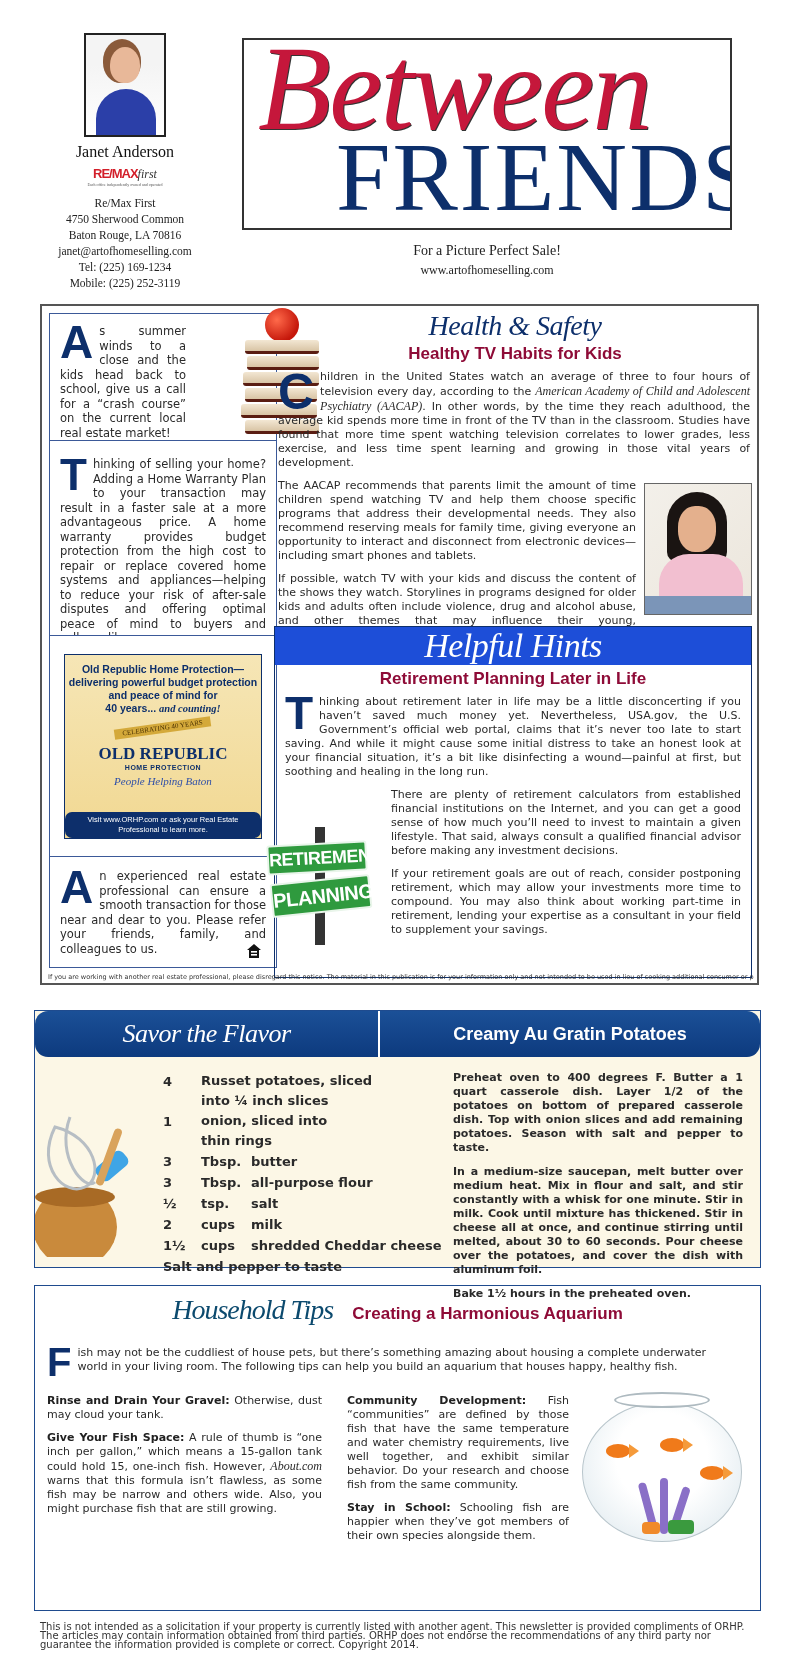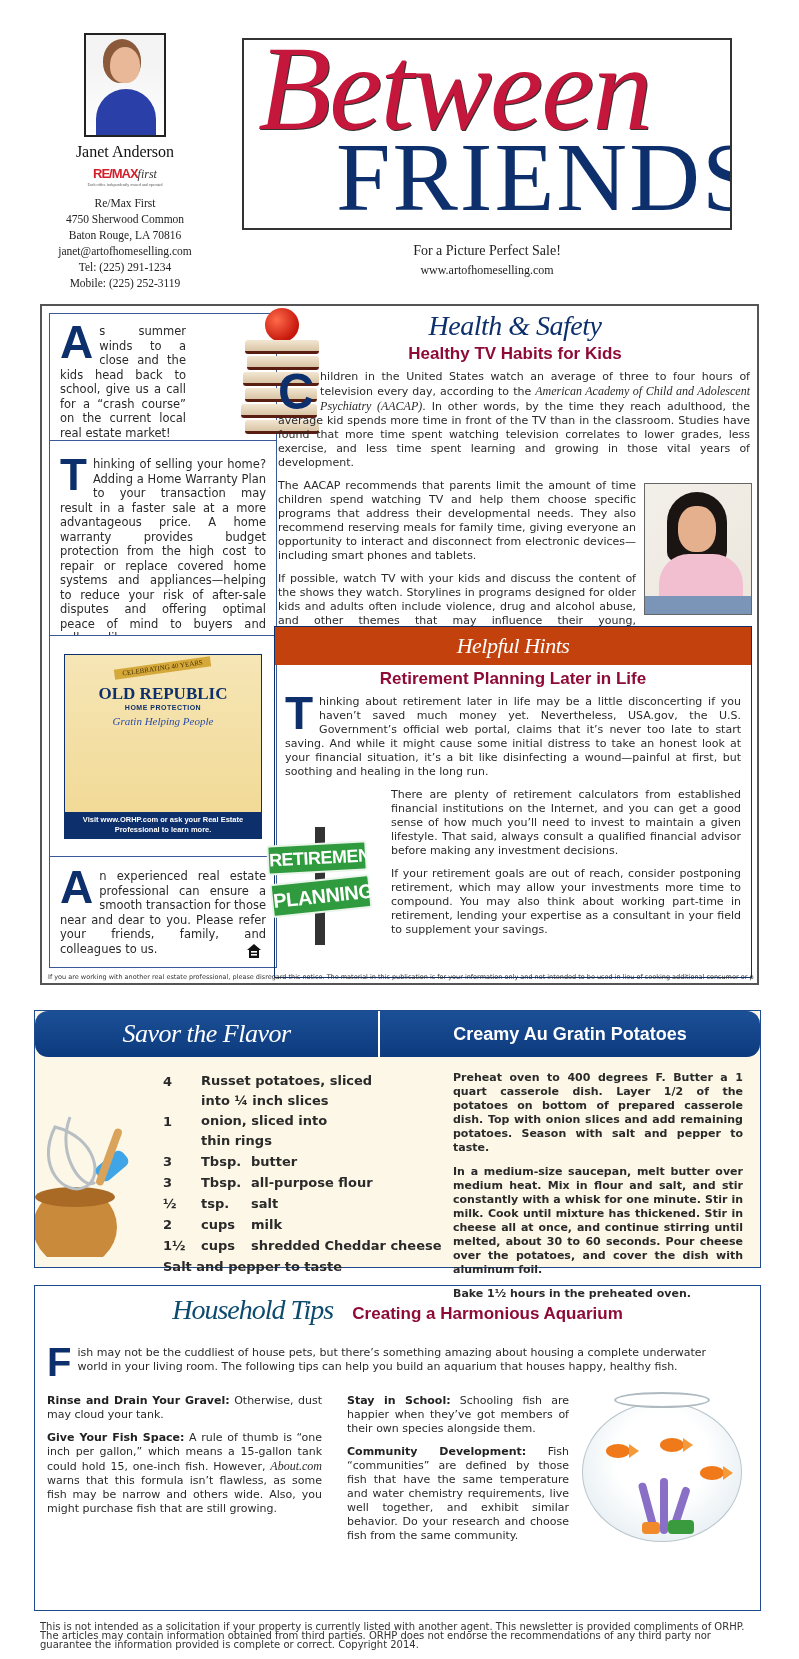--- a/index.html
+++ b/index.html
@@ -40,40 +40,40 @@
   .apple { position: absolute; left: 20px; top: 0; width: 34px; height: 34px; border-radius: 50%; background: radial-gradient(circle at 35% 35%, #ff6a4a, #c5170b 70%); }
   .book { position: absolute; left: 0; height: 14px; border-radius: 3px; background: linear-gradient(#f3e7d3, #d8c4a5); border-bottom: 3px solid #5a1d12; }
 
   .ad { position: absolute; left: 14px; top: 18px; width: 198px; height: 185px; background: linear-gradient(#f6e6b6, #f1d892); border: 1px solid #0d2f6b; text-align: center; }
   .ad-head { font-family: "Liberation Sans", sans-serif; font-weight: bold; font-size: 10.5px; line-height: 13px; color: #0d2f6b; padding-top: 8px; }
   .ad-script { font-family: "Liberation Serif", serif; font-style: italic; }
   .ad-logo { margin-top: 10px; font-family: "Liberation Serif", serif; font-weight: bold; font-size: 17px; color: #0d2f6b; }
   .ad-ribbon { display: inline-block; background: #d4a93a; color: #4a3000; font-size: 7px; padding: 1px 8px; transform: rotate(-8deg); margin-top: 6px; font-family: "Liberation Serif", serif; }
   .ad-logo-sub { font-size: 7px; font-family: Liberation Sans, sans-serif; font-weight: bold; color: #0d2f6b; letter-spacing: 0.5px; }
   .ad-people { font-family: "Liberation Serif", serif; font-style: italic; font-size: 11px; color: #2d4ea8; margin-top: 4px; }
-  .ad-foot { position: absolute; left: 0; bottom: 0; width: 100%; background: #0d2f6b; color: #fff; font-family: "Liberation Sans", sans-serif; font-weight: bold; font-size: 7.5px; line-height: 10px; padding: 3px 8px; }
+  .ad-foot { position: absolute; left: 0; bottom: 0; width: 100%; background: #0d2f6b; color: #fff; font-family: "Liberation Sans", sans-serif; font-weight: normal; font-size: 7.5px; line-height: 10px; padding: 3px 8px; border-radius: 7px; }
 
   .eho { position: absolute; right: 14px; bottom: 8px; width: 16px; height: 16px; }
 
   
   .section-script { font-family: "Liberation Serif", serif; font-style: italic; font-size: 28px; color: #0d2f6b; text-align: center; letter-spacing: -0.5px; }
   .article-title { font-family: "Liberation Sans", sans-serif; font-weight: bold; font-size: 17px; color: #8e0b37; text-align: center; }
   .body-text { font-size: 11px; line-height: 14px; color: #2a2a2a; text-align: justify; }
   .body-text i { font-family: "Liberation Serif", serif; font-size: 12px; }
 
   .hs { position: absolute; left: 236px; top: 0; width: 474px; height: 316px; }
   .girl { position: absolute; right: 2px; top: 190px; width: 108px; height: 132px; border: 1px solid #666; background: linear-gradient(135deg, #f3f0ea, #ece6dc); overflow: hidden; }
   .girl .hair { position: absolute; left: 22px; top: 8px; width: 60px; height: 70px; border-radius: 30px 30px 10px 10px; background: #1a1412; }
   .girl .face { position: absolute; left: 33px; top: 22px; width: 38px; height: 46px; border-radius: 45%; background: #e4b08d; }
   .girl .shirt { position: absolute; left: 14px; top: 70px; width: 84px; height: 50px; border-radius: 30px 30px 0 0; background: #f2bfd0; }
   .girl .jeans { position: absolute; left: 0; top: 112px; width: 108px; height: 20px; background: #7b95b8; }
 
   
   .hh { position: absolute; left: 232px; top: 320px; width: 478px; height: 352px; border: 1.5px solid #0d2f6b; }
-  .hh-banner { height: 38px; background: #c2410c; color: #fff; font-family: "Liberation Serif", serif; font-style: italic; font-size: 22px; text-align: center; line-height: 38px; letter-spacing: -0.5px; }
+  .hh-banner { height: 38px; background: #1d4ed8; color: #fff; font-family: "Liberation Serif", serif; font-style: italic; font-size: 34px; text-align: center; line-height: 38px; letter-spacing: -0.5px; }
   .sign { position: absolute; left: -8px; top: 200px; width: 110px; height: 118px; }
   .sign-pole { position: absolute; left: 48px; top: 0; width: 10px; height: 118px; background: #333; }
   .sign-board { position: absolute; background: #2f9a3e; color: #fff; font-family: "Liberation Sans", sans-serif; font-weight: bold; border: 2px solid #e9f5ea; border-radius: 3px; text-align: center; letter-spacing: -0.5px; }
   .sb-a { left: 0; top: 16px; width: 100px; height: 30px; font-size: 18px; line-height: 26px; transform: rotate(-3deg); }
   .sb-b { left: 4px; top: 52px; width: 100px; height: 34px; font-size: 20px; line-height: 30px; transform: rotate(-6deg); }
 
   .disclaimer1 { position: absolute; left: 6px; top: 667px; width: 706px; font-size: 6.5px; color: #333; white-space: nowrap; overflow: hidden; }
 
   
   .savor { position: absolute; left: 34px; top: 1010px; width: 727px; height: 258px; border: 1.5px solid #1f4b8e; background: #fcf7e6; }
@@ -120,21 +120,21 @@
   <div class="agent-name">Janet Anderson</div>
   <div class="remax">
     <span class="re">RE/MAX</span><span class="first">first</span>
   </div>
   <div class="remax-sub">Each office independently owned and operated</div>
   <div class="agent-lines">
     <div class="agent-line">Re/Max First</div>
     <div class="agent-line">4750 Sherwood Common</div>
     <div class="agent-line">Baton Rouge, LA 70816</div>
     <div class="agent-line">janet@artofhomeselling.com</div>
-    <div class="agent-line">Tel: (225) 291-1234</div>
+    <div class="agent-line">Tel: (225) 169-1234</div>
     <div class="agent-line">Mobile: (225) 252-3119</div>
   </div>
 </div>
 
 <div class="masthead">
   <div class="mast-friends">FRIENDS</div>
   <div class="mast-between">Between</div>
 </div>
 <div class="tagline">
   <div class="t1">For a Picture Perfect Sale!</div>
@@ -161,24 +161,29 @@
 
   <div class="sidebar-box sb2">
     <div class="sbtext" style="padding:16px 10px 0 10px;">
       <span class="dropcap" style="font-size:44px;">T</span>
       <span>hinking of selling your home? Adding a Home Warranty Plan to your transaction may result in a faster sale at a more advantageous price. A home warranty provides budget protection from the high cost to repair or replace covered home systems and appliances—helping to reduce your risk of after-sale disputes and offering optimal peace of mind to buyers and sellers alike.</span>
     </div>
   </div>
 
   <div class="sidebar-box sb3">
     <div class="ad">
+      <div class="ad-head">
+        <span>Old Republic Home Protection— delivering powerful budget protection and peace of mind for</span><br>
+        <span>40 years...</span>
+        <span class="ad-script">and counting!</span>
+      </div>
       <div class="ad-ribbon">CELEBRATING 40 YEARS</div>
       <div class="ad-logo">OLD REPUBLIC</div>
       <div class="ad-logo-sub">HOME PROTECTION</div>
-      <div class="ad-people">Gratin Helping People</div>
+      <div class="ad-people">People Helping Baton</div>
       <div class="ad-foot">Visit www.ORHP.com or ask your Real Estate Professional to learn more.</div>
     </div>
   </div>
 
   <div class="sidebar-box sb4">
     <div class="sbtext" style="padding:12px 10px 0 10px;">
       <span class="dropcap" style="font-size:46px;">A</span>
       <span>n experienced real estate professional can ensure a smooth transaction for those near and dear to you. Please refer your friends, family, and colleagues to us.</span>
     </div>
     <svg class="eho" viewBox="0 0 16 16">
@@ -301,24 +306,24 @@
   <div class="col1">
     <div class="tip">
       <b>Rinse and Drain Your Gravel:</b><span> Otherwise, dust may cloud your tank.</span>
     </div>
     <div class="tip">
       <b>Give Your Fish Space:</b><span> A rule of thumb is “one inch per gallon,” which means a 15-gallon tank could hold 15, one-inch fish. However, </span><i style="font-family:'Liberation Serif',serif;font-size:12px;">About.com</i><span> warns that this formula isn’t flawless, as some fish may be narrow and others wide. Also, you might purchase fish that are still growing.</span>
     </div>
   </div>
   <div class="col2">
     <div class="tip">
+      <b>Community Development:</b><span> Fish “communities” are defined by those fish that have the same temperature and water chemistry requirements, live well together, and exhibit similar behavior. Do your research and choose fish from the same community.</span>
+    </div>
+    <div class="tip">
       <b>Stay in School:</b><span> Schooling fish are happier when they’ve got members of their own species alongside them.</span>
-    </div>
-    <div class="tip">
-      <b>Community Development:</b><span> Fish “communities” are defined by those fish that have the same temperature and water chemistry requirements, live well together, and exhibit similar behavior. Do your research and choose fish from the same community.</span>
     </div>
   </div>
   <div class="bowl">
     <div class="bowl-glass"></div>
     <div class="bowl-rim"></div>
     <div class="fish" style="left:24px; top:62px;"></div>
     <div class="fish" style="left:78px; top:56px;"></div>
     <div class="fish" style="left:118px; top:84px;"></div>
     <div class="coral" style="left:62px; top:100px; height:50px; transform:rotate(-15deg);"></div>
     <div class="coral" style="left:78px; top:96px; height:56px;"></div>

